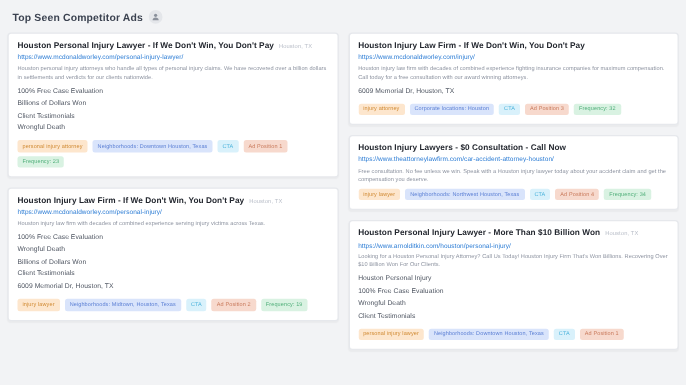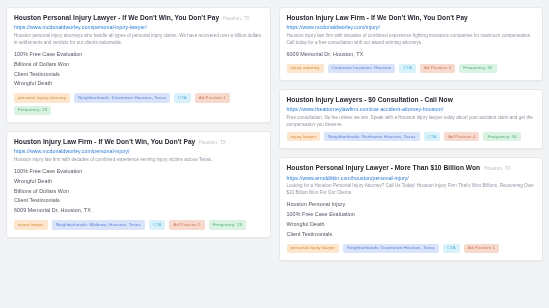--- a/index.html
+++ b/index.html
@@ -149,20 +149,29 @@
   .tag-location  { background: #d9e4fb; color: #5b7fd4; }
   .tag-cta       { background: #d9f1fb; color: #4fb4dc; }
   .tag-position  { background: #f7d9cd; color: #c97a5c; }
   .tag-frequency { background: #d9f2e2; color: #4fae79; }
 </style>
 </head>
 <body>
 
 <div class="page">
 
+  <div class="panel-header">
+    <span class="panel-title">Top Seen Competitor Ads</span>
+    <span class="header-badge">
+      <svg width="7" height="7" viewBox="0 0 16 16" aria-hidden="true">
+        <circle cx="8" cy="5.2" r="2.9" fill="#8b919c"></circle>
+        <path d="M2.4 14.2c0-3.1 2.5-5 5.6-5s5.6 1.9 5.6 5z" fill="#8b919c"></path>
+      </svg>
+    </span>
+  </div>
 
   <div class="columns" id="grid">
       <div class="col">
         <div class="ad-card">
           <div class="ad-headline-row">
             <span class="ad-headline">Houston Personal Injury Lawyer - If We Don't Win, You Don't Pay</span>
             <span class="ad-headline-meta">Houston, TX</span>
           </div>
           <div class="ad-url">https://www.mcdonaldworley.com/personal-injury-lawyer/</div>
           <div class="ad-desc">Houston personal injury attorneys who handle all types of personal injury claims. We have recovered over a billion dollars in settlements and verdicts for our clients nationwide.</div>

